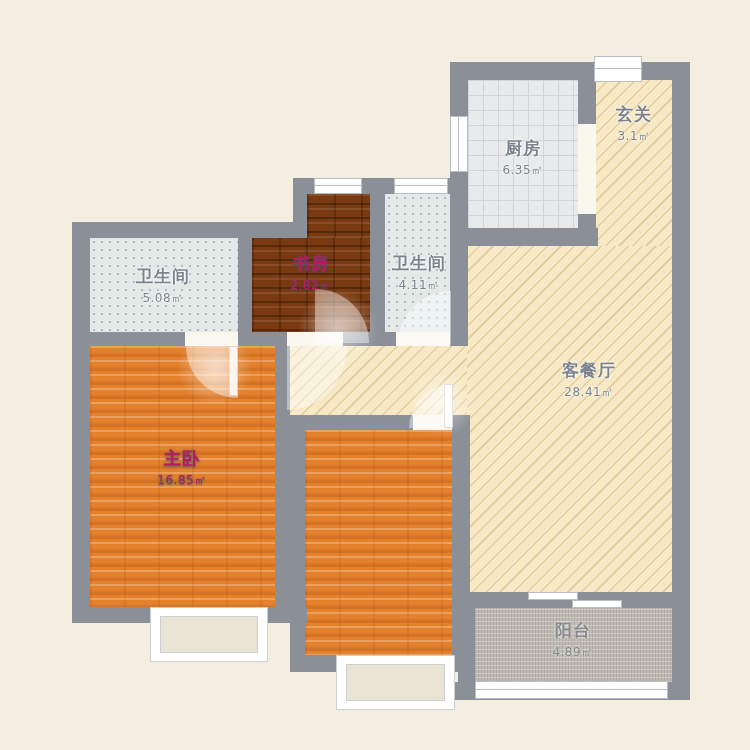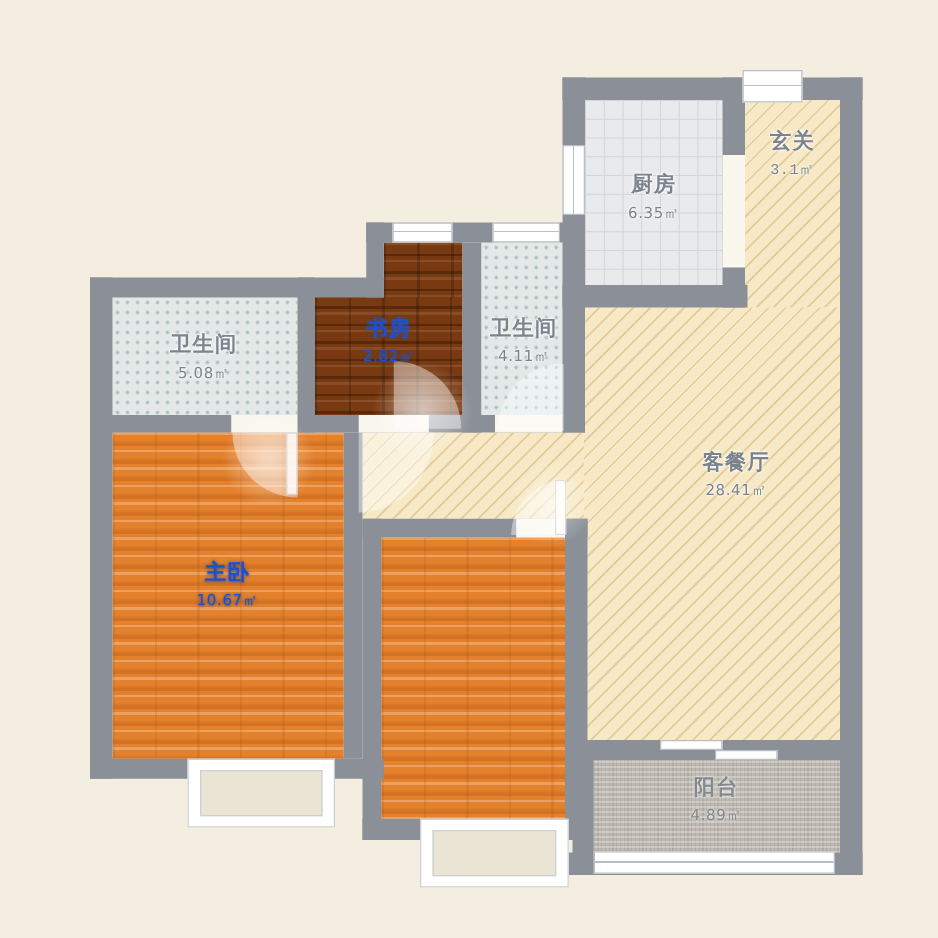--- a/index.html
+++ b/index.html
@@ -86,21 +86,21 @@
   }
 
   
   .room-label{
     position:absolute;transform:translateX(-50%);
     text-align:center;white-space:nowrap;line-height:1;
   }
   .room-label .nm{display:block;font-size:17px;font-weight:bold;letter-spacing:1px;}
   .room-label .ar{display:block;font-size:12px;margin-top:7px;letter-spacing:.5px;}
   .lbl-gray{color:#7d838c;text-shadow:0 0 3px #ffffff,0 0 2px #ffffff;}
-  .lbl-wood{color:#1d4ed8;text-shadow:0 1px 2px rgba(55,85,125,.85),0 0 3px rgba(55,85,125,.6);}
+  .lbl-wood{color:#be185d;text-shadow:0 1px 2px rgba(55,85,125,.85),0 0 3px rgba(55,85,125,.6);}
   .lbl-bal{color:#85888c;text-shadow:0 0 3px rgba(255,255,255,.9);}
 </style>
 </head>
 <body>
 
 <div id="plan">
 
   <div class="abs hatch" style="left:596px;top:80px;width:76px;height:166px;"></div>
   <div class="abs tiles" style="left:468px;top:80px;width:110px;height:150px;"></div>
   <div class="abs hatch" style="left:467px;top:246px;width:205px;height:346px;"></div>
@@ -159,21 +159,21 @@
   <div class="abs arc bl" style="left:186px;top:346px;width:52px;height:52px;"></div>
   <div class="abs leaf" style="left:229px;top:346px;width:9px;height:50px;"></div>
   <div class="abs arc br" style="left:287px;top:346px;width:60px;height:64px;"></div>
   <div class="abs arc tr" style="left:315px;top:289px;width:54px;height:54px;"></div>
   <div class="abs arc tl" style="left:398px;top:291px;width:53px;height:54px;"></div>
   <div class="abs arc tl" style="left:409px;top:384px;width:44px;height:44px;"></div>
   <div class="abs leaf" style="left:444px;top:384px;width:9px;height:44px;"></div>
 
   <div id="glows"></div>
 
-  <div class="room-label lbl-gray" style="left:634px;top:106px;font-family:Liberation Mono, monospace;">
+  <div class="room-label lbl-gray" style="left:634px;top:106px;">
     <span class="nm">玄关</span>
     <span class="ar">3.1㎡</span>
   </div>
   <div class="room-label lbl-gray" style="left:523px;top:140px;">
     <span class="nm">厨房</span>
     <span class="ar">6.35㎡</span>
   </div>
   <div class="room-label lbl-gray" style="left:163px;top:268px;">
     <span class="nm">卫生间</span>
     <span class="ar">5.08㎡</span>
@@ -185,20 +185,20 @@
   <div class="room-label lbl-gray" style="left:419px;top:255px;">
     <span class="nm">卫生间</span>
     <span class="ar">4.11㎡</span>
   </div>
   <div class="room-label lbl-gray" style="left:589px;top:362px;">
     <span class="nm">客餐厅</span>
     <span class="ar">28.41㎡</span>
   </div>
   <div class="room-label lbl-wood" style="left:182px;top:450px;">
     <span class="nm">主卧</span>
-    <span class="ar">10.67㎡</span>
+    <span class="ar">16.85㎡</span>
   </div>
   <div class="room-label lbl-bal" style="left:573px;top:622px;">
     <span class="nm">阳台</span>
     <span class="ar">4.89㎡</span>
   </div>
 
 </div>
 
 </body></html>

